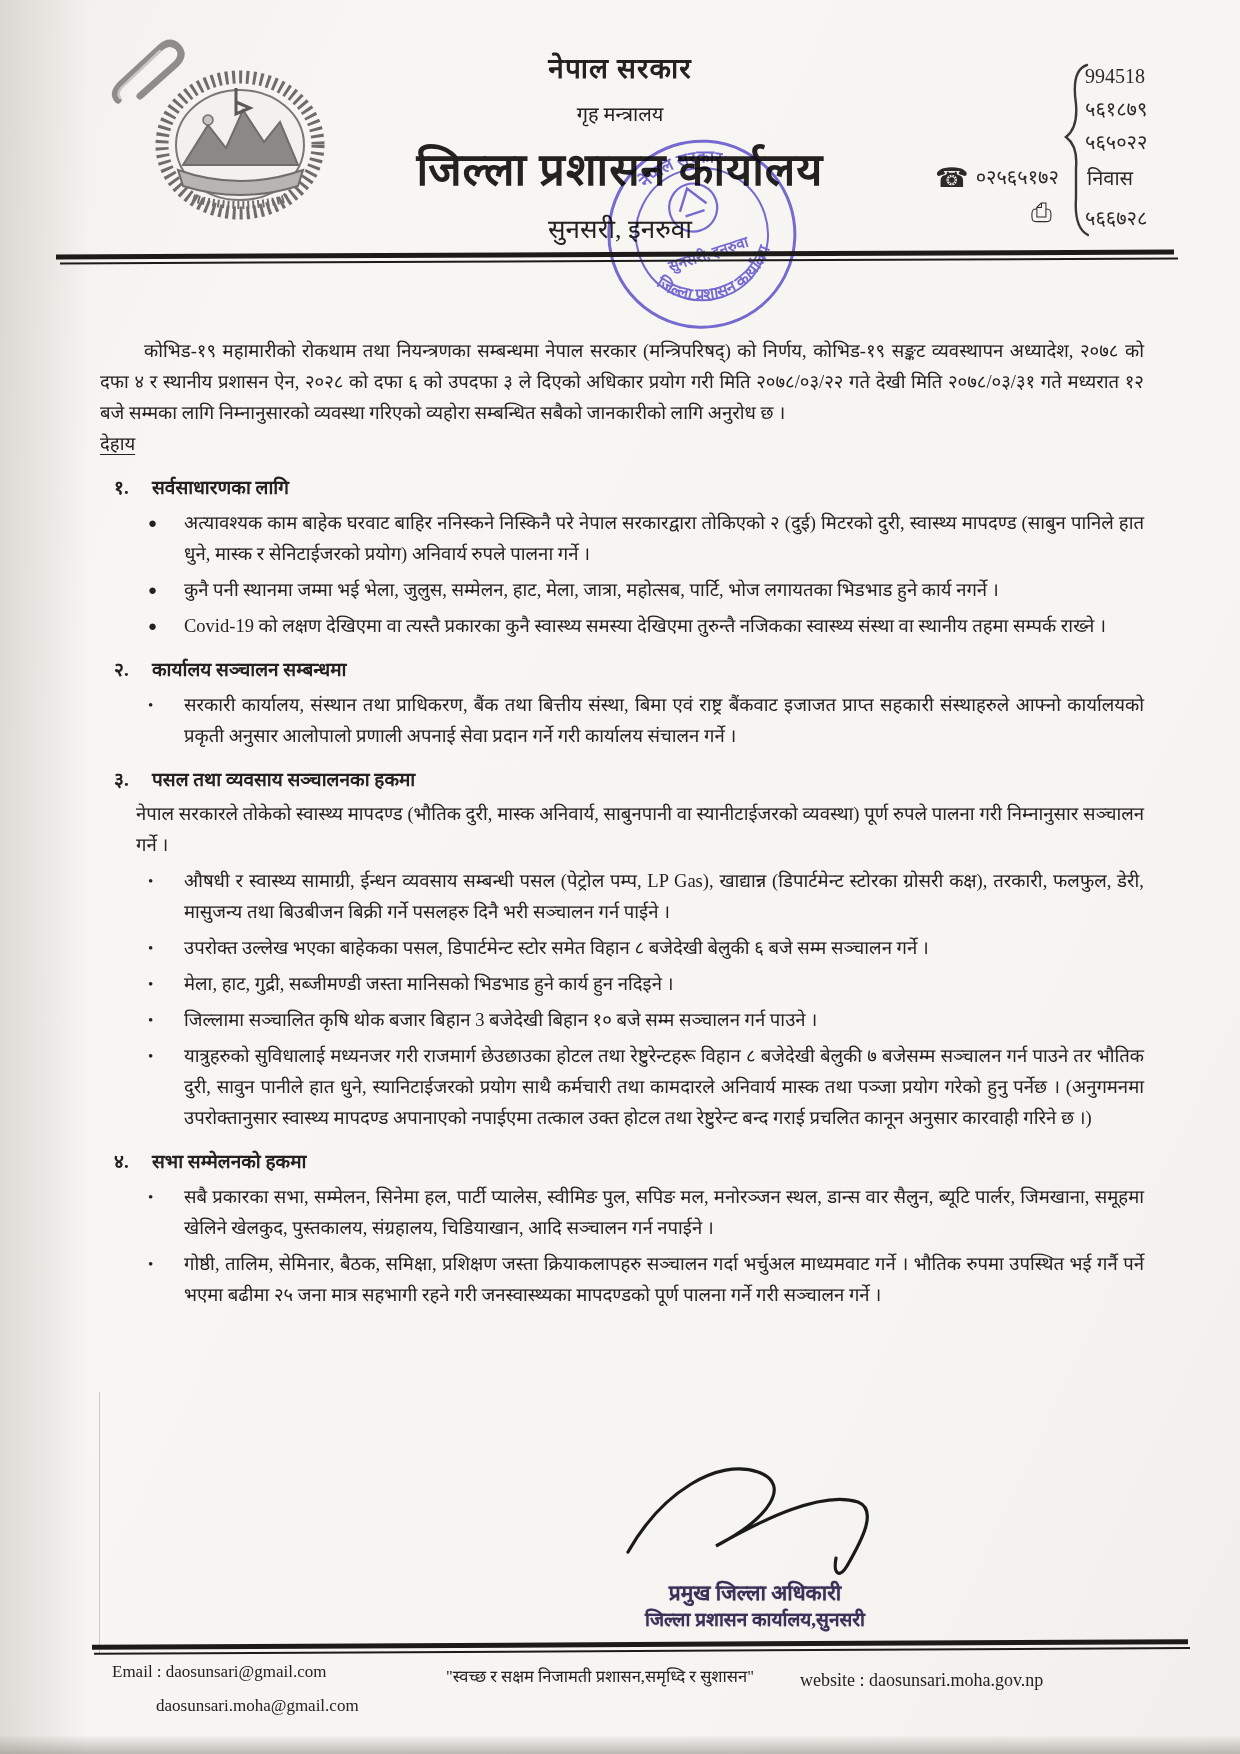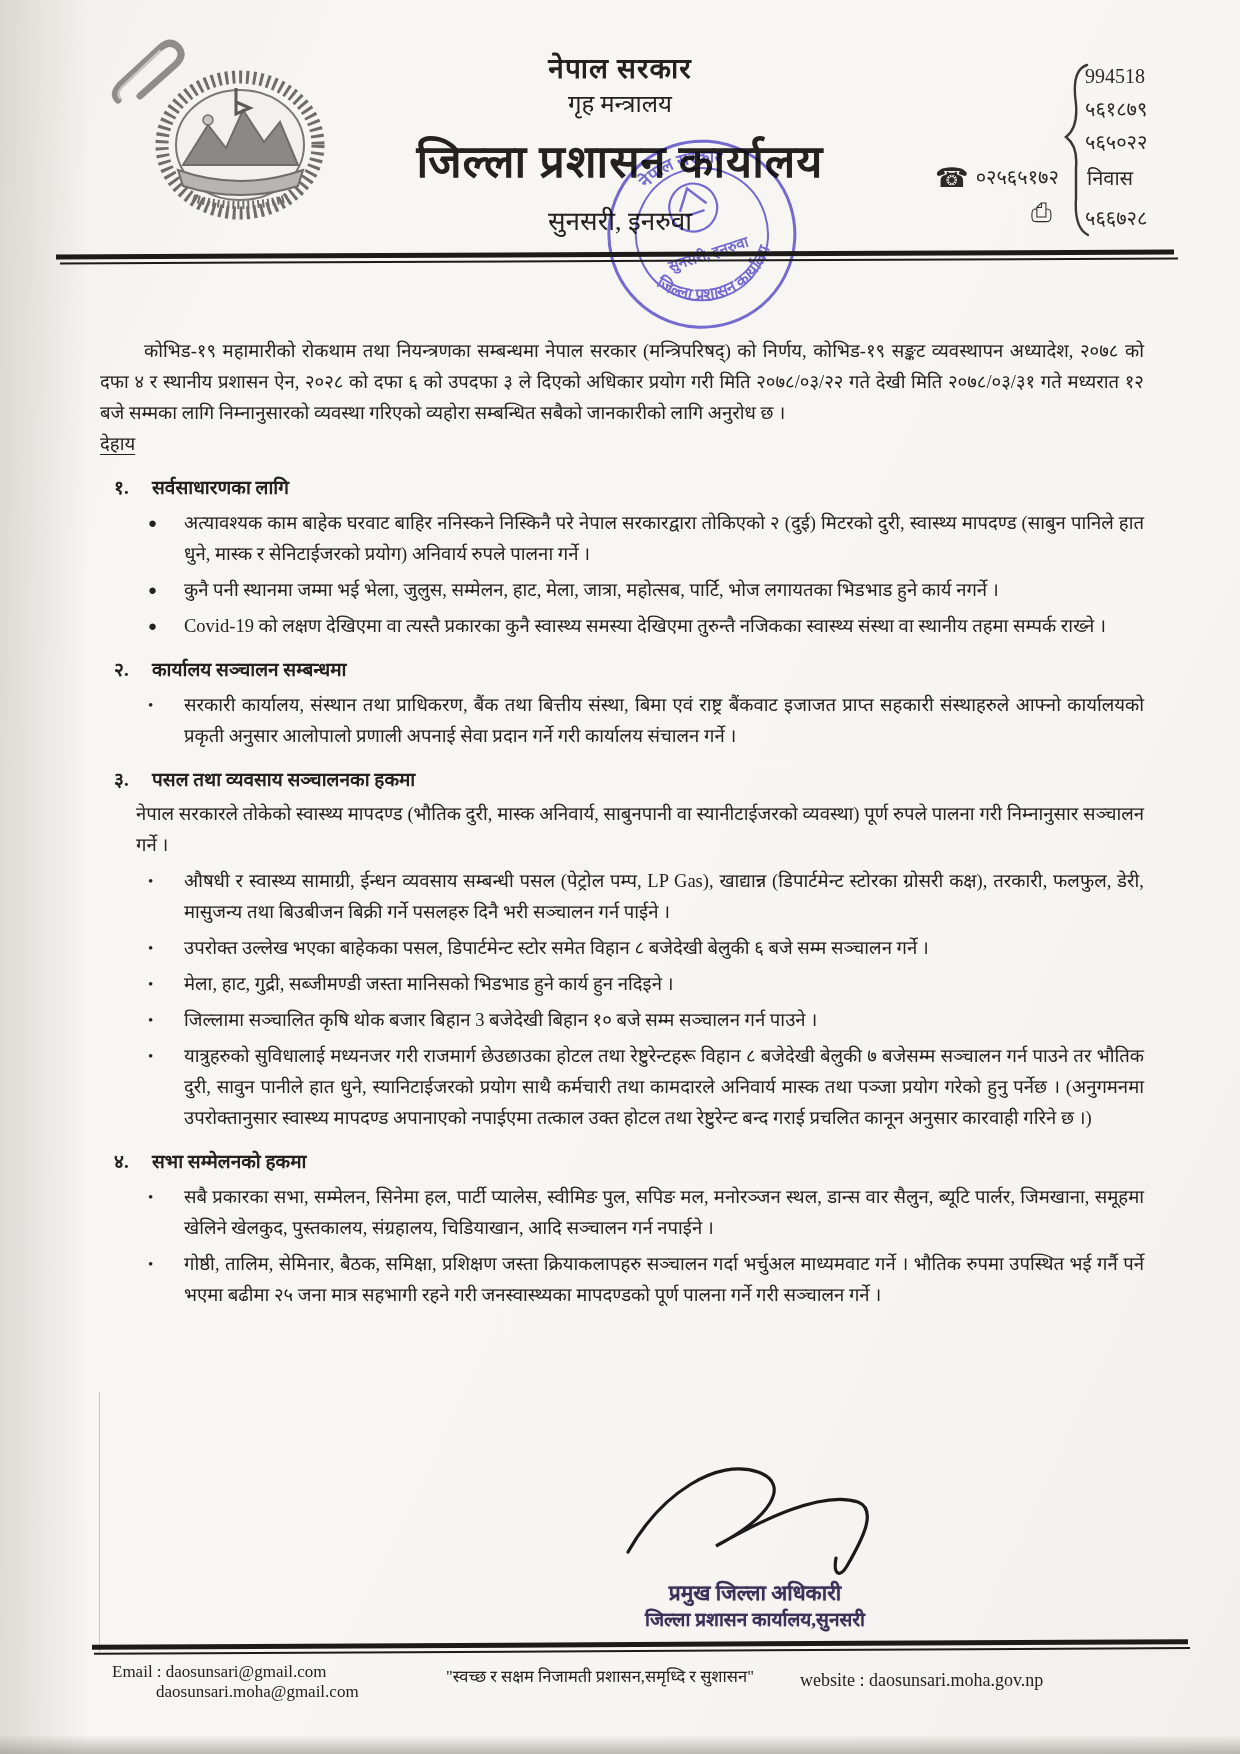--- a/index.html
+++ b/index.html
@@ -20,21 +20,21 @@
     background:linear-gradient(90deg,rgba(190,186,178,.45),rgba(190,186,178,0));pointer-events:none;}
   .scan-bottom{position:absolute;left:0;right:0;bottom:0;height:18px;
     background:linear-gradient(rgba(160,156,148,.05),rgba(140,136,128,.55));}
   .crease{position:absolute;left:99px;top:1392px;width:1px;height:262px;background:#b5b1aa;opacity:.65;}
 
   
   .paperclip{position:absolute;left:108px;top:38px;width:90px;height:80px;}
   .emblem{position:absolute;left:138px;top:70px;width:205px;height:155px;}
   .hdr{position:absolute;left:300px;top:48px;width:640px;text-align:center;}
   .hdr .h1{font-size:28px;font-weight:700;letter-spacing:1px;}
-  .hdr .h2{font-size:24px;font-family:Liberation Serif, serif;}
+  .hdr .h2{font-size:20px;margin-top:14px;font-family:Liberation Serif, serif;}
   .hdr .h3{font-size:45px;font-weight:700;margin-top:10px;letter-spacing:1px;white-space:nowrap;}
   .hdr .h4{font-size:26px;margin-top:12px;}
 
   .contact{position:absolute;left:935px;top:60px;width:290px;height:185px;font-size:20px;color:#2b2a28;}
   .contact .brace-svg{position:absolute;left:128px;top:2px;}
   .contact .nums{position:absolute;left:150px;top:0;line-height:33px;white-space:nowrap;}
   .contact .ph-row{position:absolute;left:0;top:102px;white-space:nowrap;}
   .contact .ph-icon{font-size:27px;vertical-align:-3px;margin-right:2px;}
   .contact .niwas{position:absolute;left:152px;top:104px;}
   .contact .fx-icon{position:absolute;left:96px;top:138px;font-size:26px;}
@@ -69,21 +69,21 @@
   .sign-svg{display:block;margin:0 auto;}
   .sign .s1{font-size:21px;font-weight:700;color:#3a3156;text-shadow:0 0 1px rgba(70,60,120,.5);}
   .sign .s2{font-size:19px;font-weight:700;color:#3a3156;text-shadow:0 0 1px rgba(70,60,120,.5);}
 
   
   .rule-bottom{position:absolute;left:92px;top:1642px;width:1096px;height:11px;transform:rotate(-.3deg);}
   .rule-bottom::before{content:"";position:absolute;left:0;right:0;top:0;height:5px;background:#1c1b19;}
   .rule-bottom::after{content:"";position:absolute;left:2px;right:-2px;top:8px;height:2px;background:#1c1b19;}
   .footer{position:absolute;left:0;top:1662px;width:1240px;font-size:17px;}
   .f-left{position:absolute;left:112px;top:0;}
-  .f-left .e2{margin-left:44px;}
+  .f-left .e2{margin-top:14px;margin-left:44px;}
   .f-mid{position:absolute;left:420px;top:2px;width:360px;text-align:center;font-size:16.5px;}
   .f-right{position:absolute;left:800px;top:8px;font-size:18px;}
 </style>
 </head>
 <body>
 
 <div class="page">
 
   <div class="scan-left-shade"></div>
   <div class="crease"></div>

